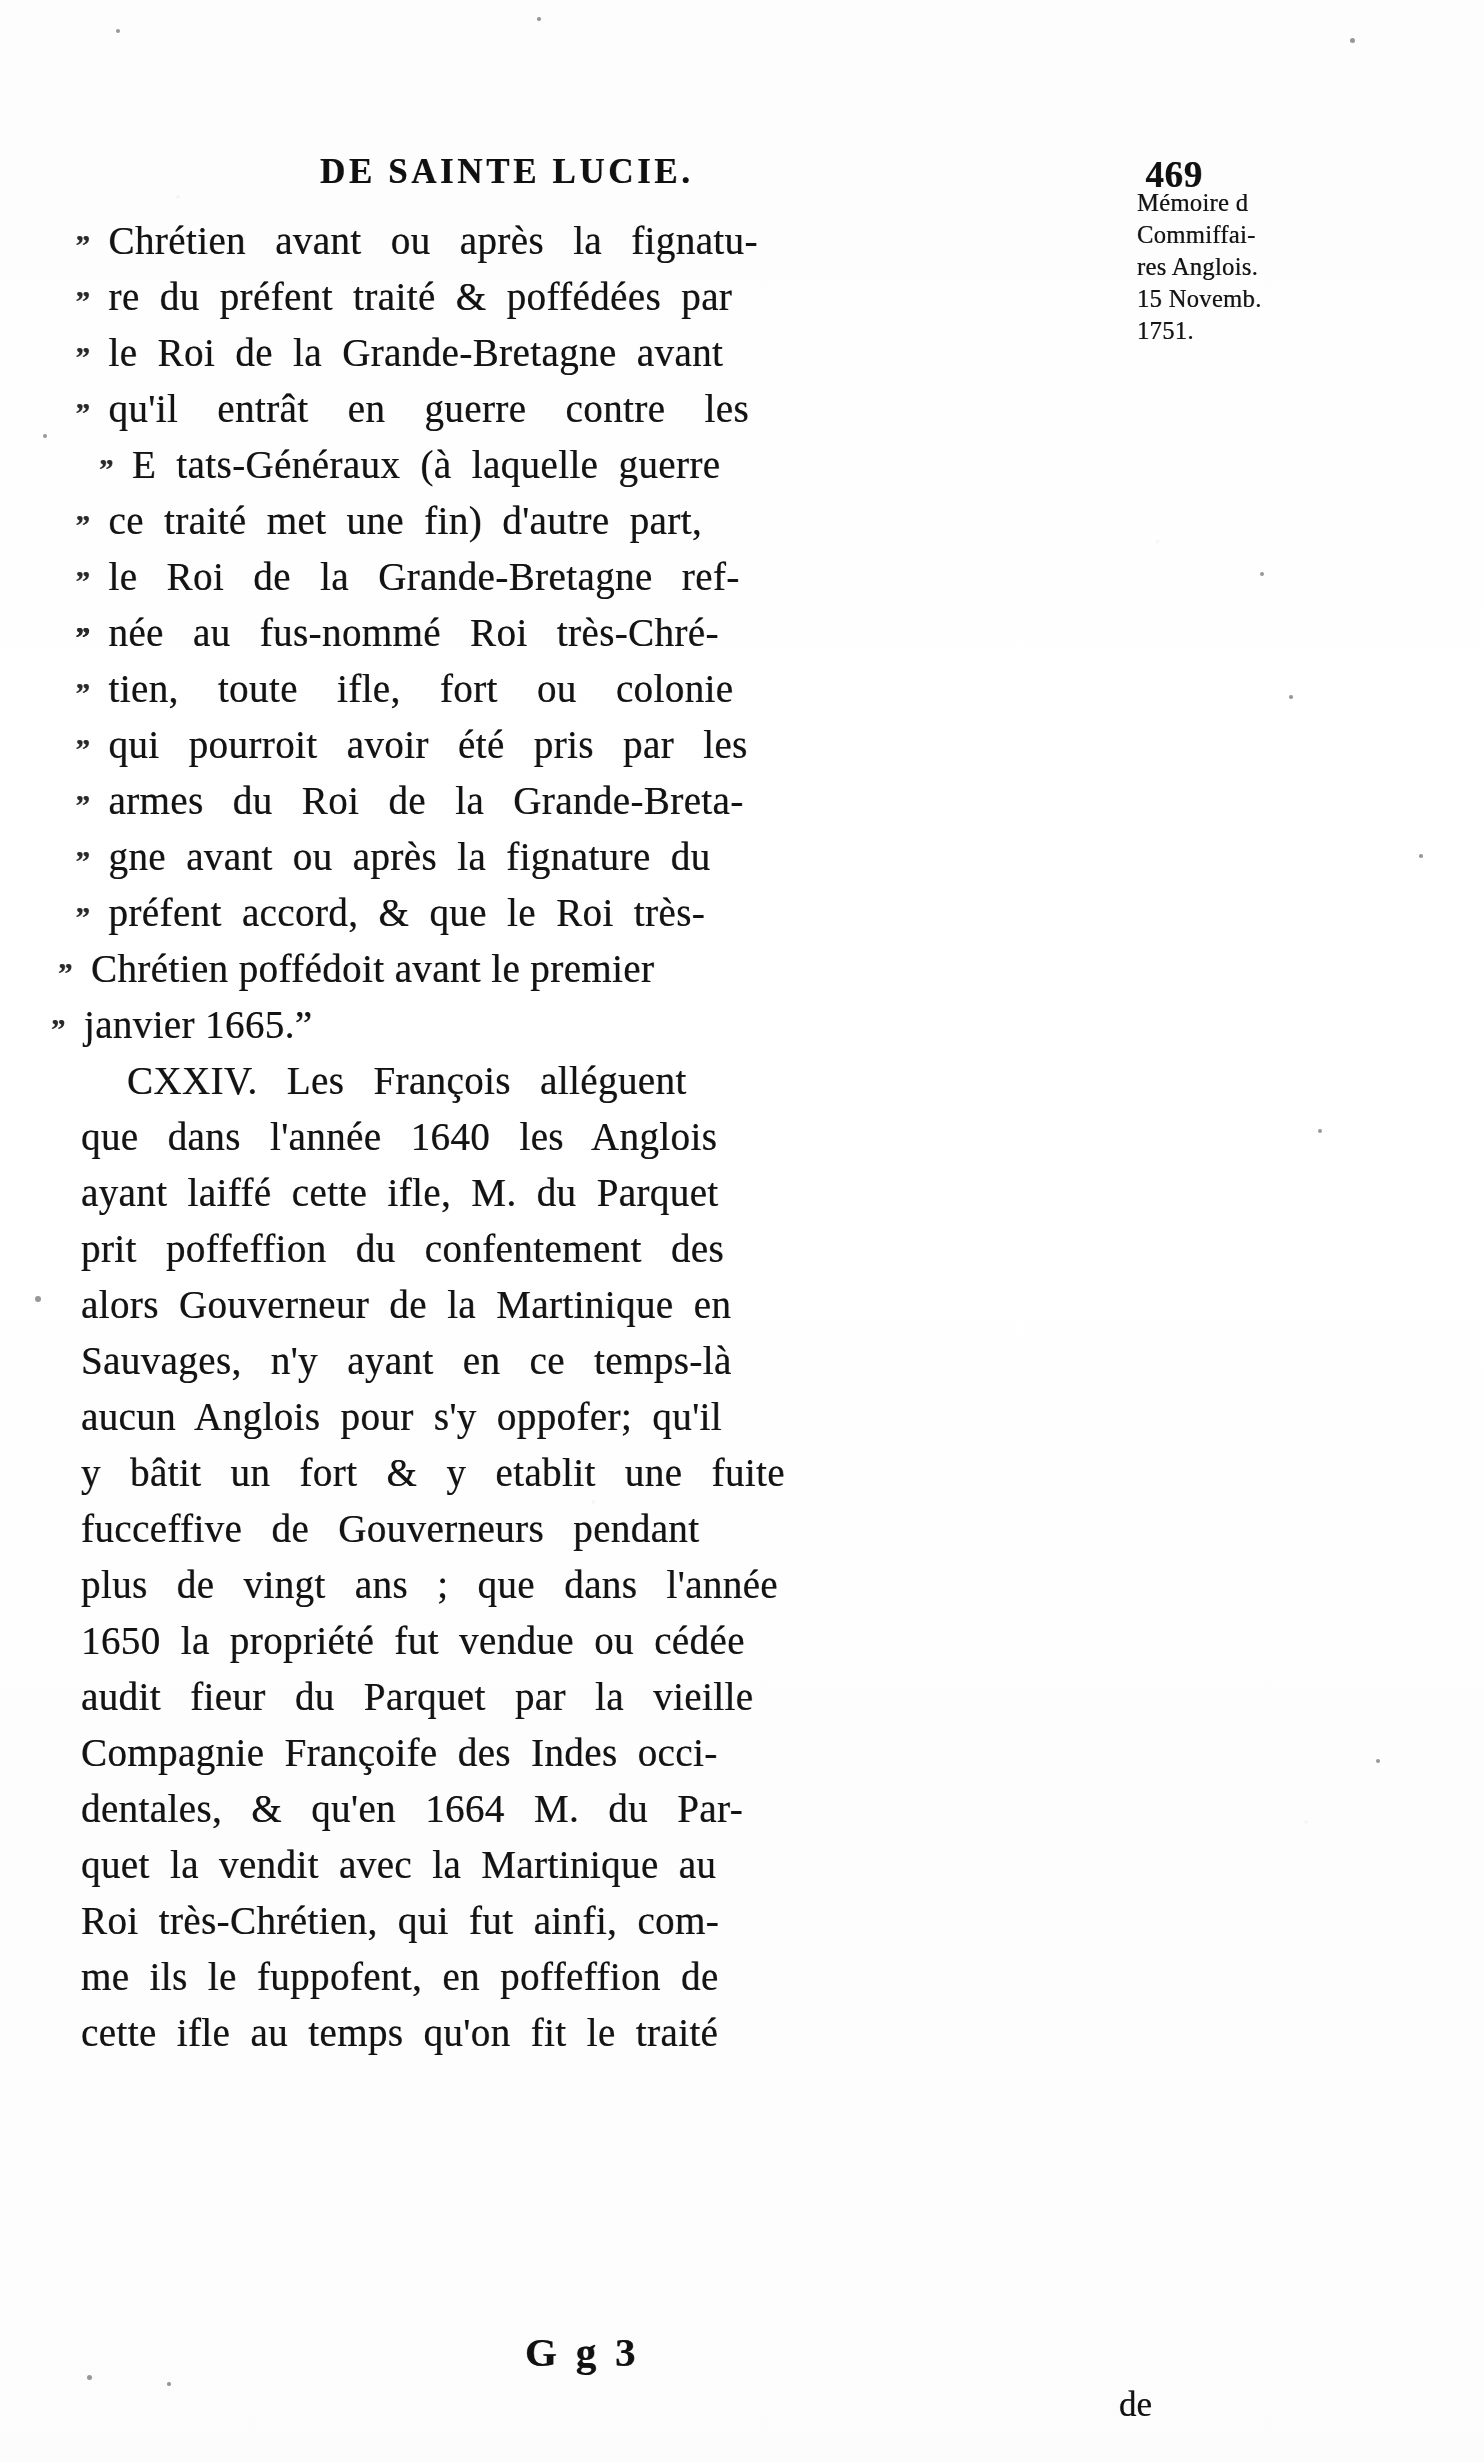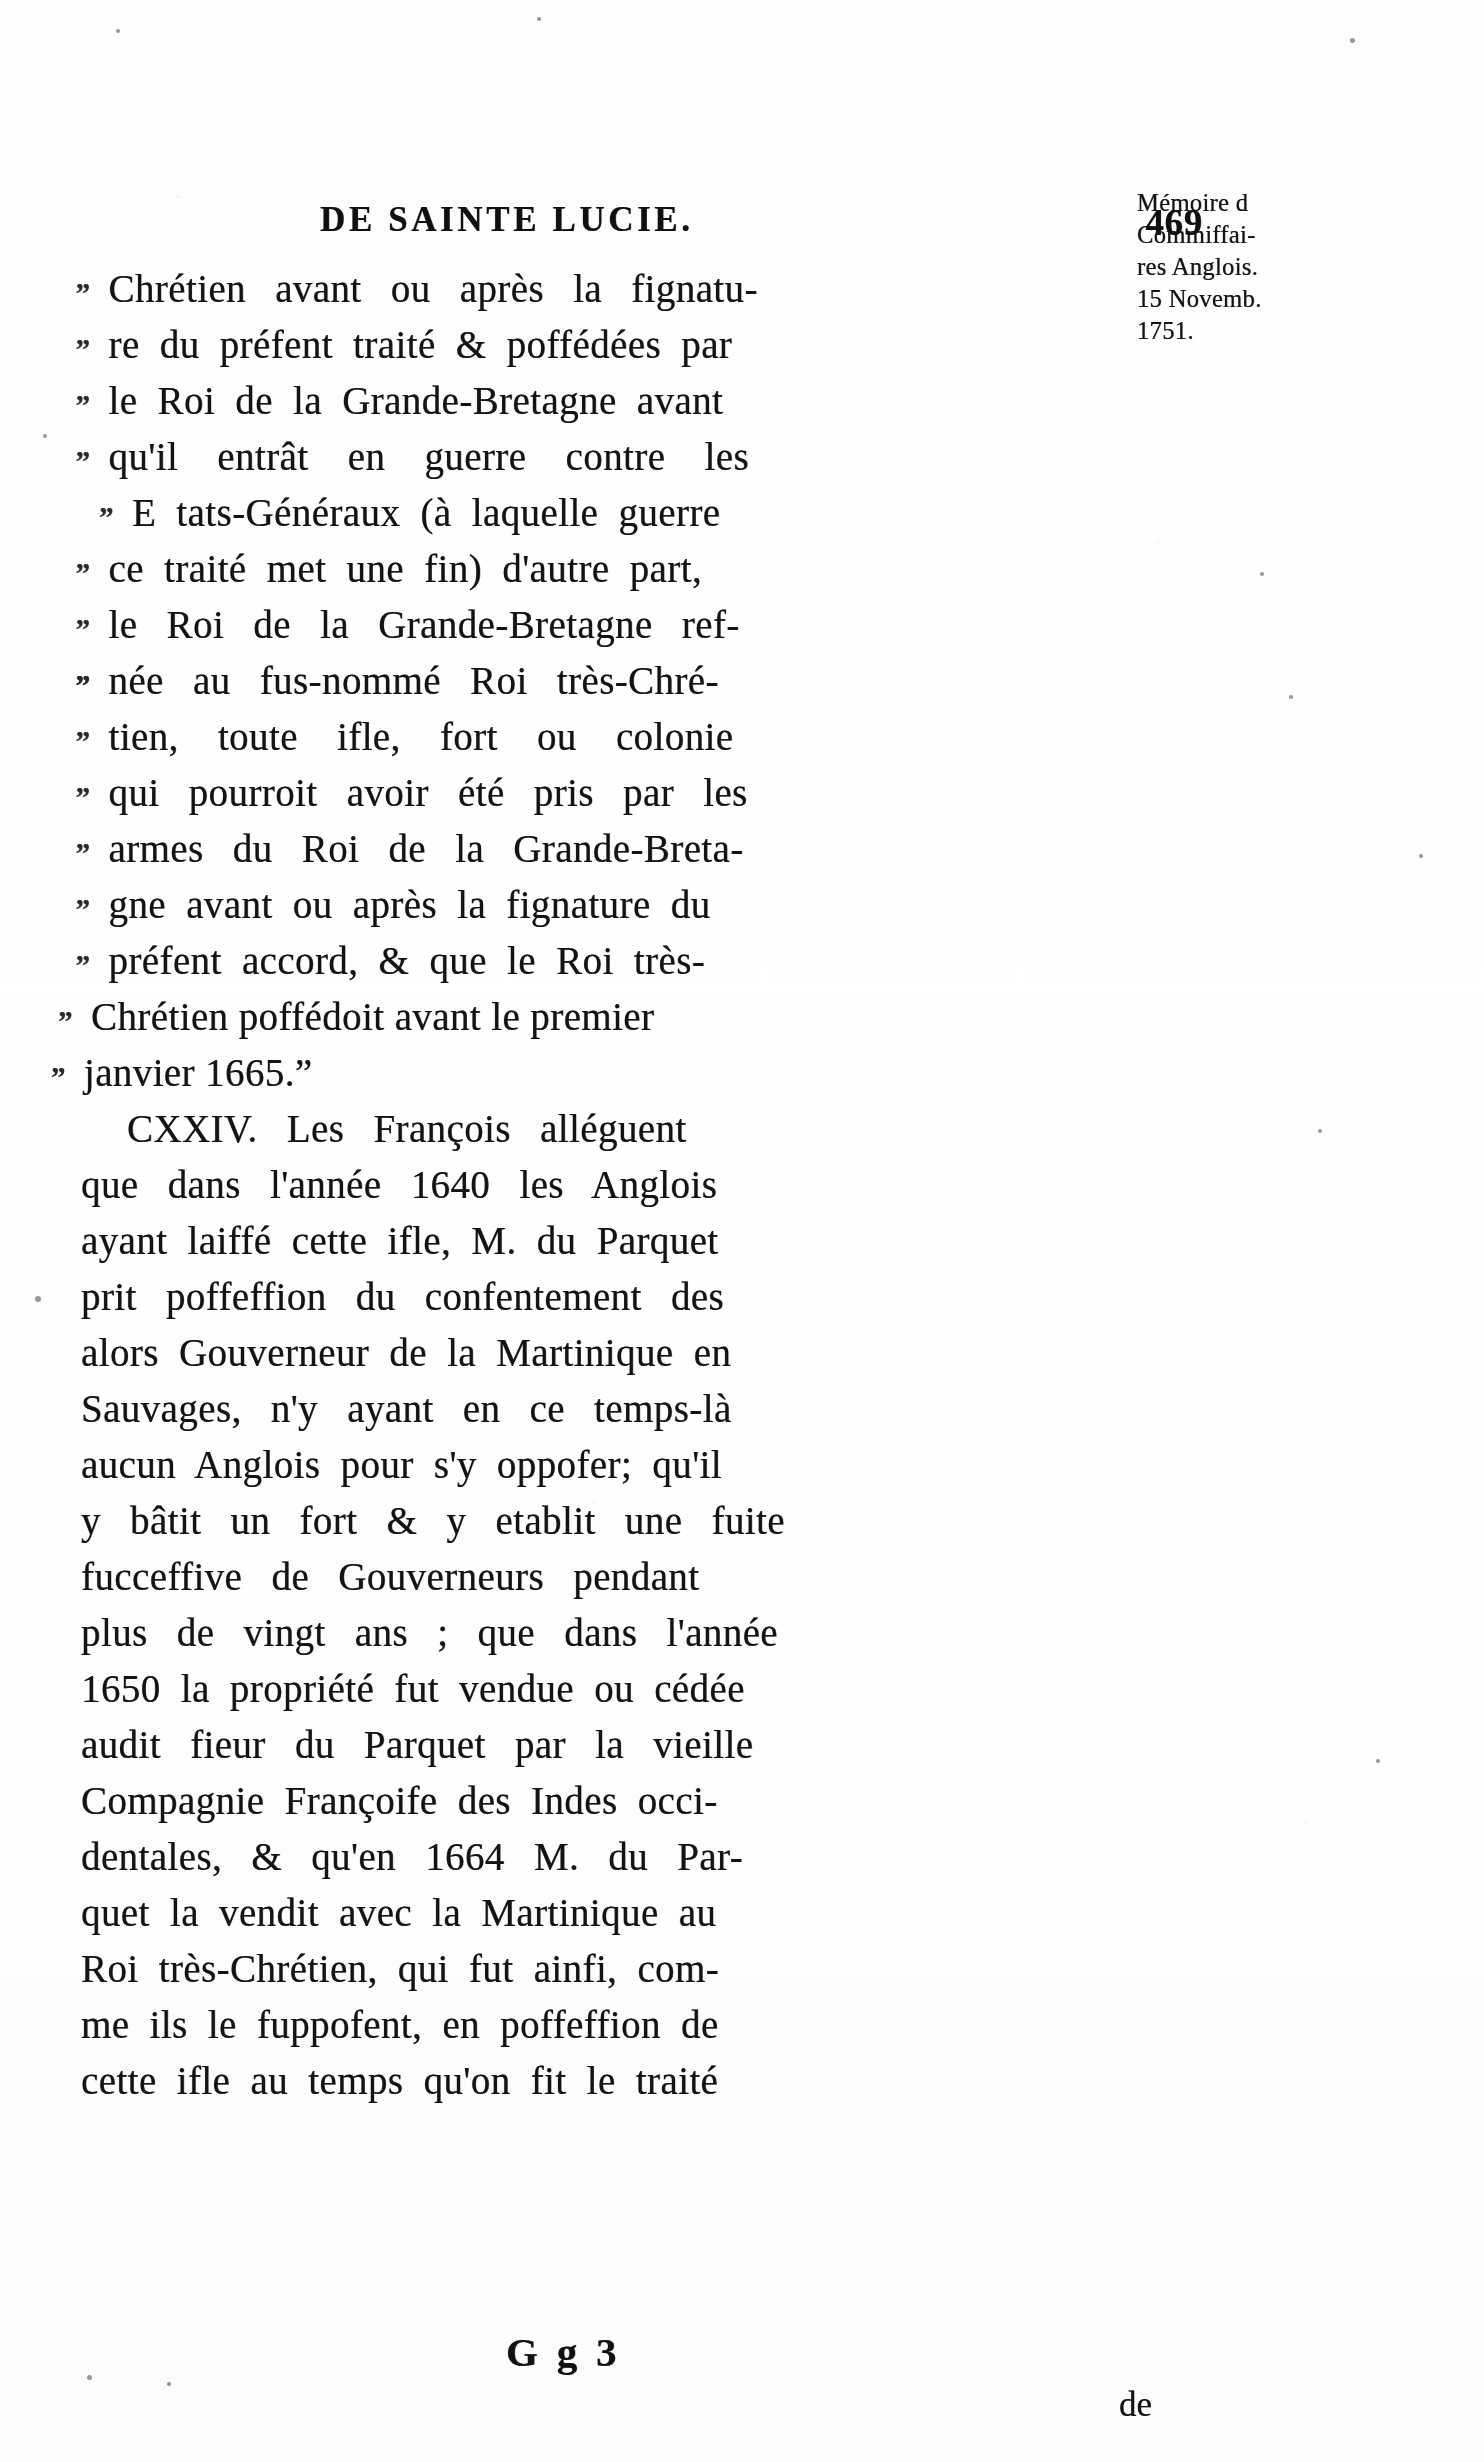--- a/index.html
+++ b/index.html
@@ -35,21 +35,20 @@
     border-radius: 50%;
     opacity: 0.55;
   }
 
   
   #text-column {
     position: absolute;
     left: 81px;
     top: 152px;
     width: 1129px;
-    margin-top: 48px;
   }
 
   
   #header-line {
     position: relative;
     height: 54px;
     margin-left: 152px;
     width: 970px;
   }
   #running-head {
@@ -126,21 +125,21 @@
   
   #footer {
     position: absolute;
     left: 81px;
     top: 2328px;
     width: 1129px;
     height: 65px;
   }
   #signature {
     position: absolute;
-    left: 425px;
+    left: 444px;
     top: 0;
     font-size: 41px;
     font-weight: 600;
     letter-spacing: 4.3px;
     color: #111;
   }
   #catchword {
     position: absolute;
     right: 58px;
     top: 10px;

